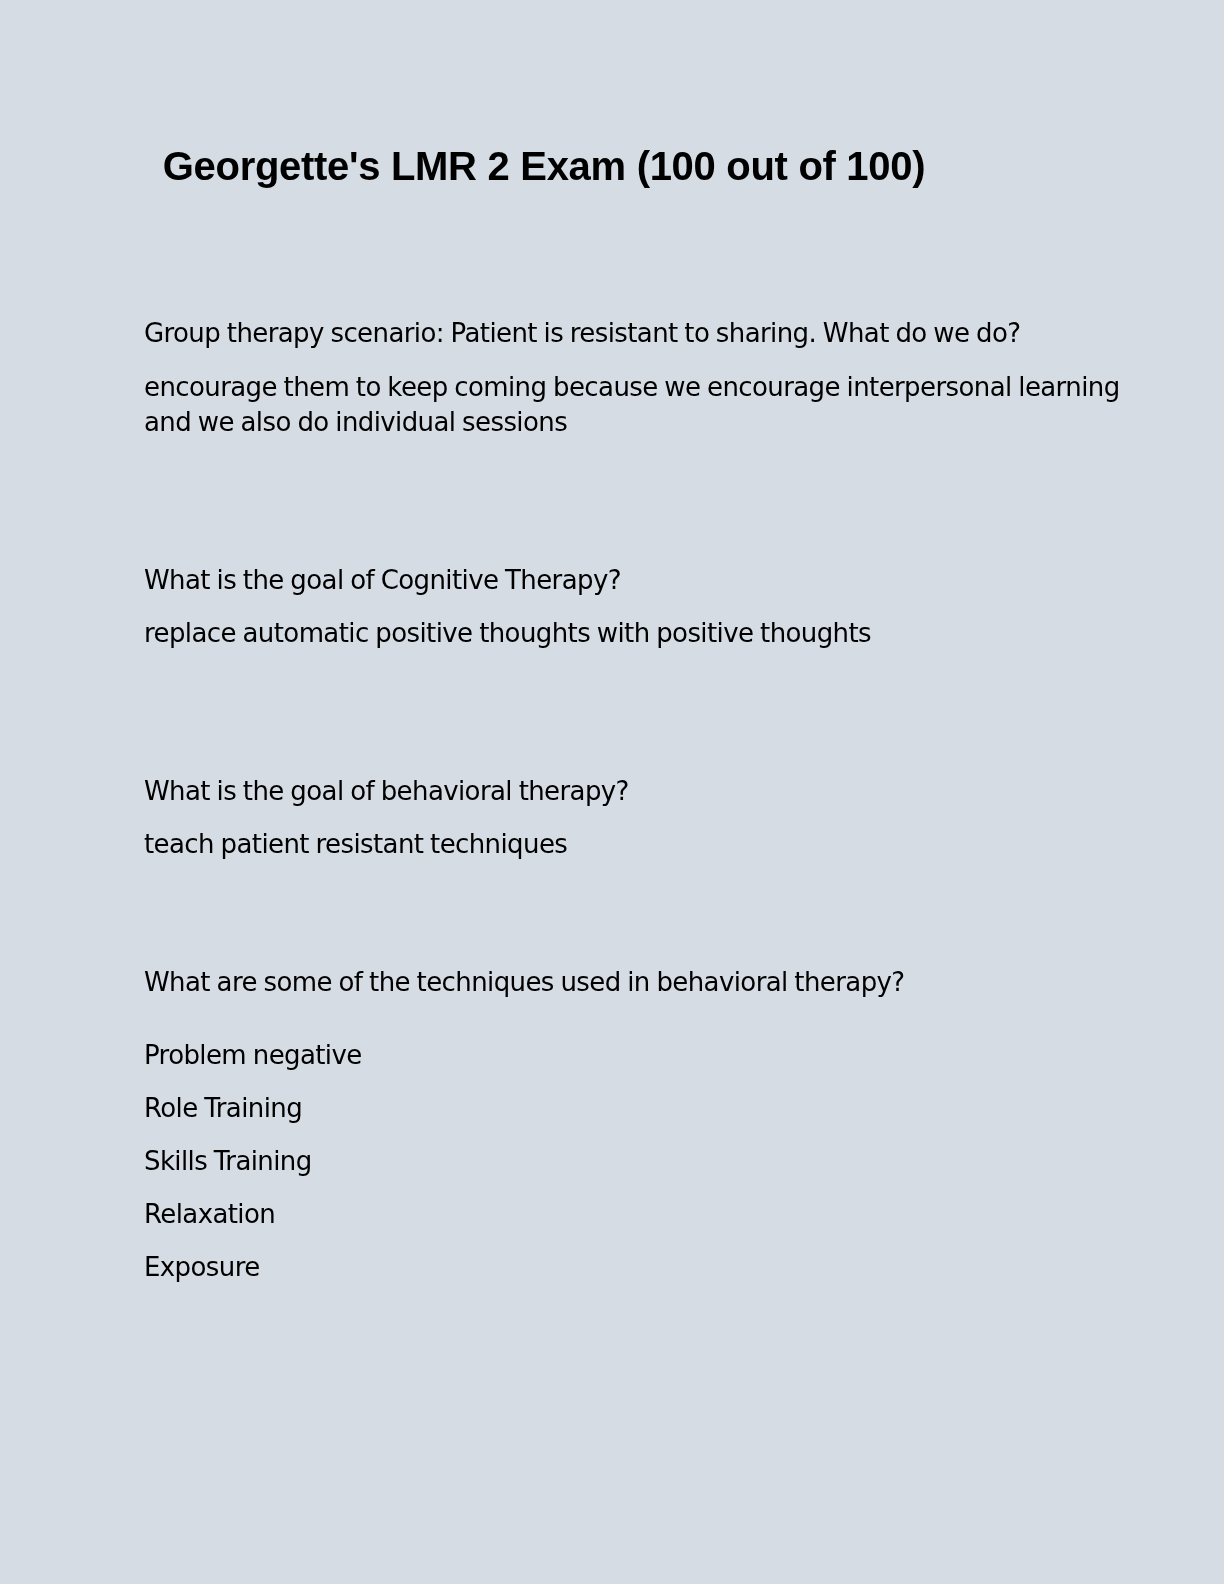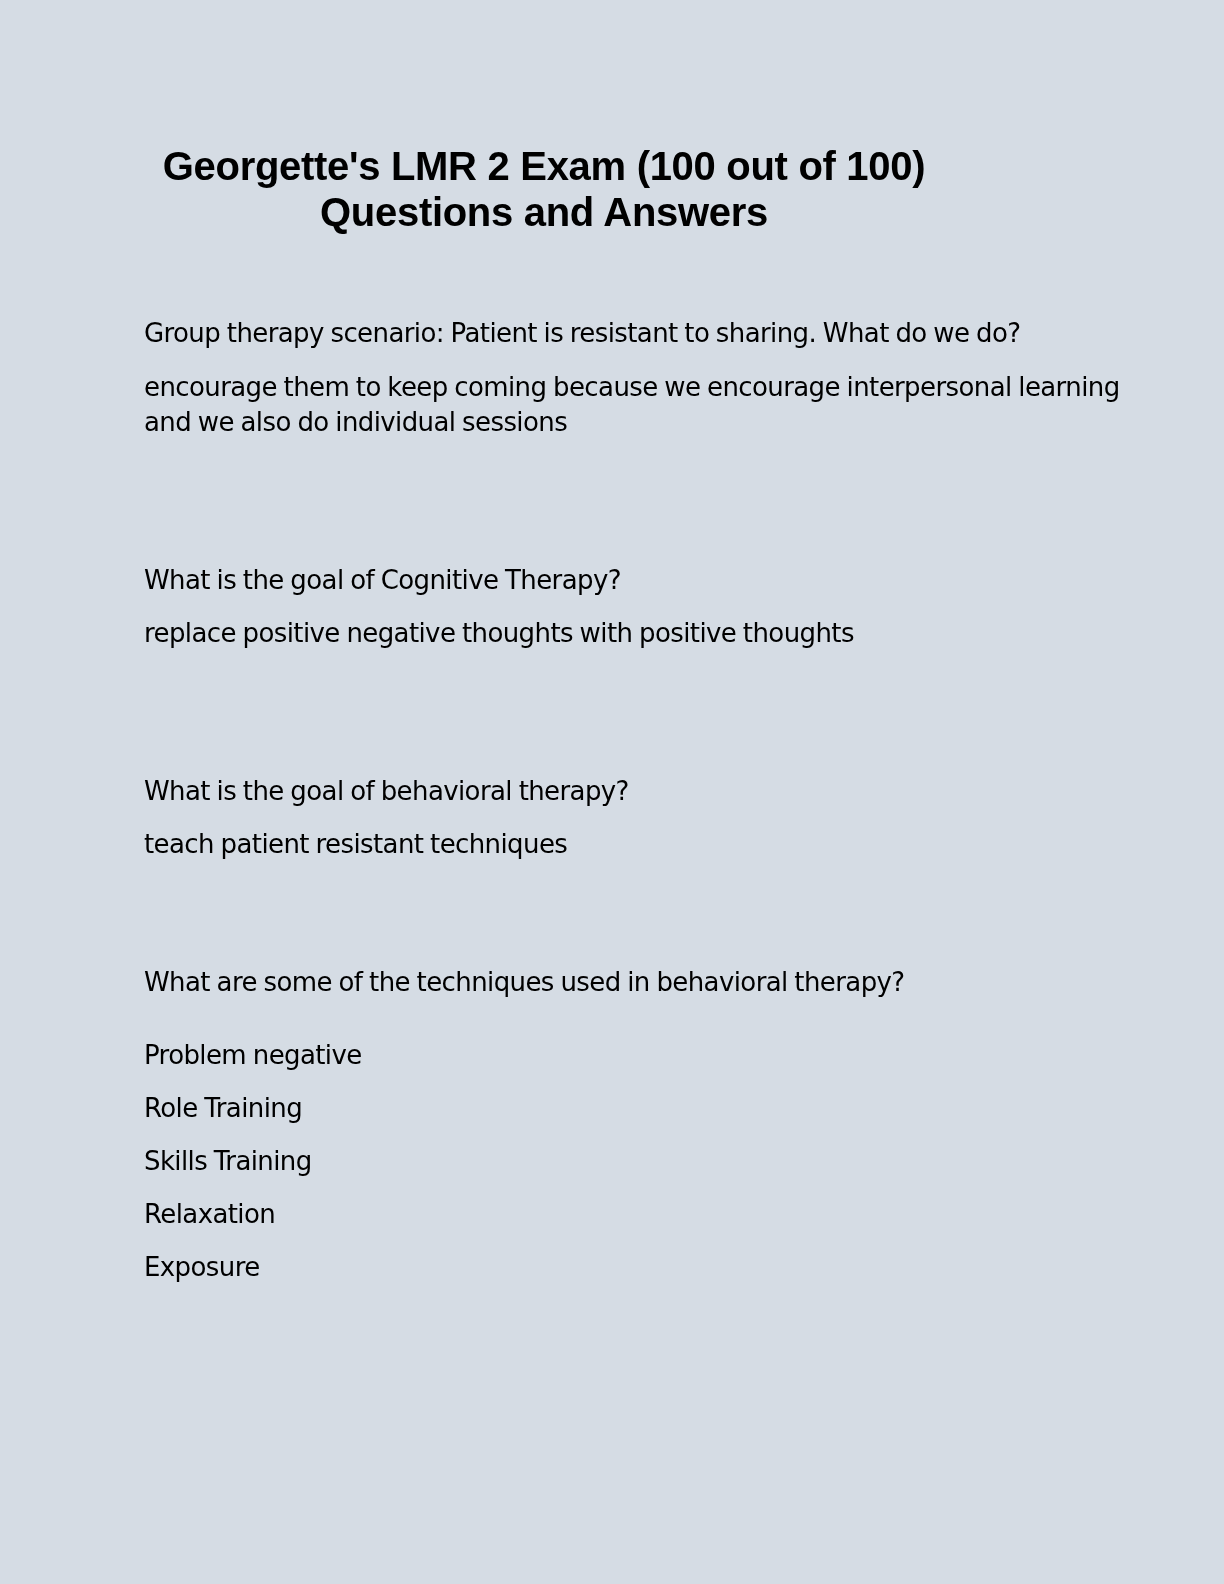--- a/index.html
+++ b/index.html
@@ -36,29 +36,28 @@
       white-space: nowrap;
       letter-spacing: -0.6px;
       word-spacing: -1px;
     }
   </style>
 </head>
 <body>
 
 <div class="title">
   <span>Georgette's LMR 2 Exam (100 out of 100)</span>
-  <span>Questions and Answers</span>
 </div>
 
 <div class="line" style="top:316px">Group therapy scenario: Patient is resistant to sharing. What do we do?</div>
 <div class="line" style="top:370px">encourage them to keep coming because we encourage interpersonal learning</div>
 <div class="line" style="top:405px">and we also do individual sessions</div>
 
 <div class="line" style="top:563px">What is the goal of Cognitive Therapy?</div>
-<div class="line" style="top:616px">replace positive negative thoughts with positive thoughts</div>
+<div class="line" style="top:616px">replace automatic positive thoughts with positive thoughts</div>
 
 <div class="line" style="top:774px">What is the goal of behavioral therapy?</div>
 <div class="line" style="top:827px">teach patient resistant techniques</div>
 
 <div class="line" style="top:965px">What are some of the techniques used in behavioral therapy?</div>
 <div class="line" style="top:1038px">Problem negative</div>
 <div class="line" style="top:1091px">Role Training</div>
 <div class="line" style="top:1144px">Skills Training</div>
 <div class="line" style="top:1197px">Relaxation</div>
 <div class="line" style="top:1250px">Exposure</div>

